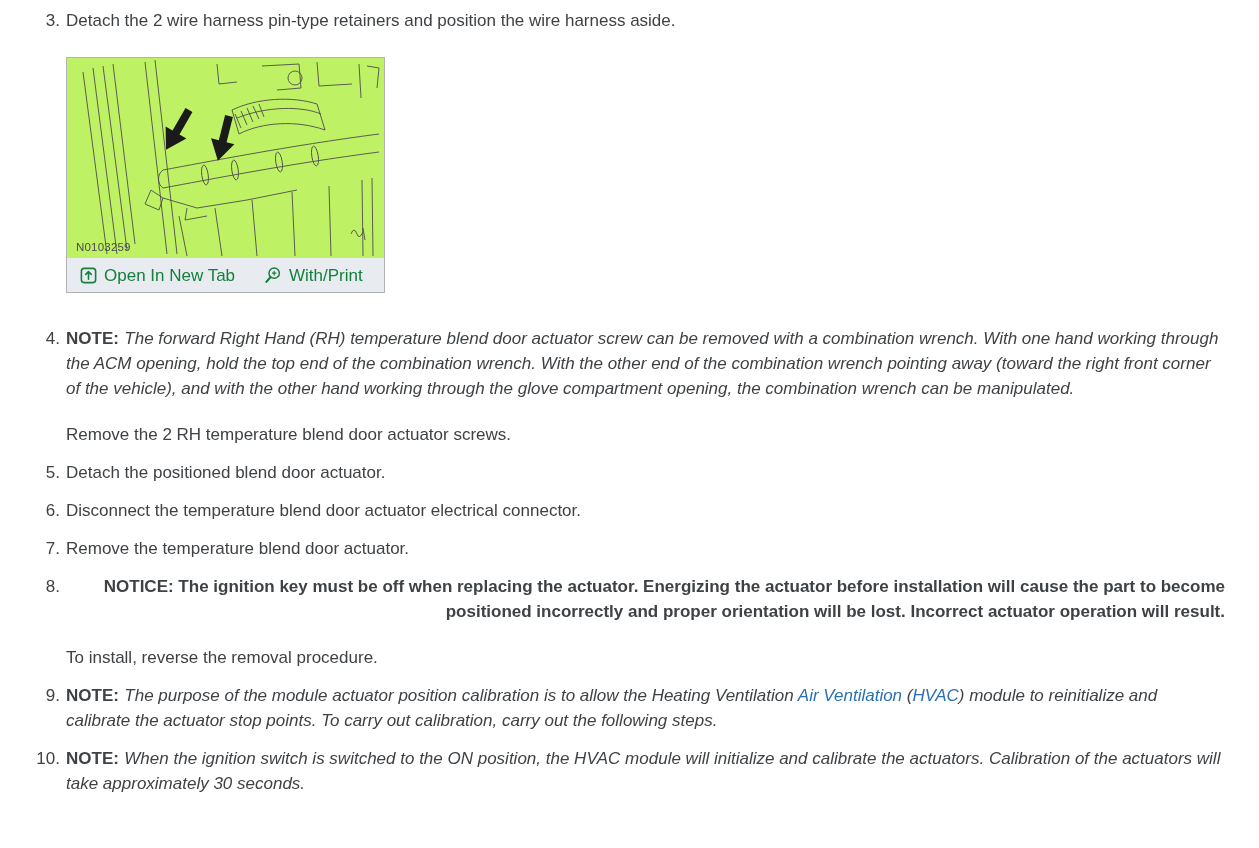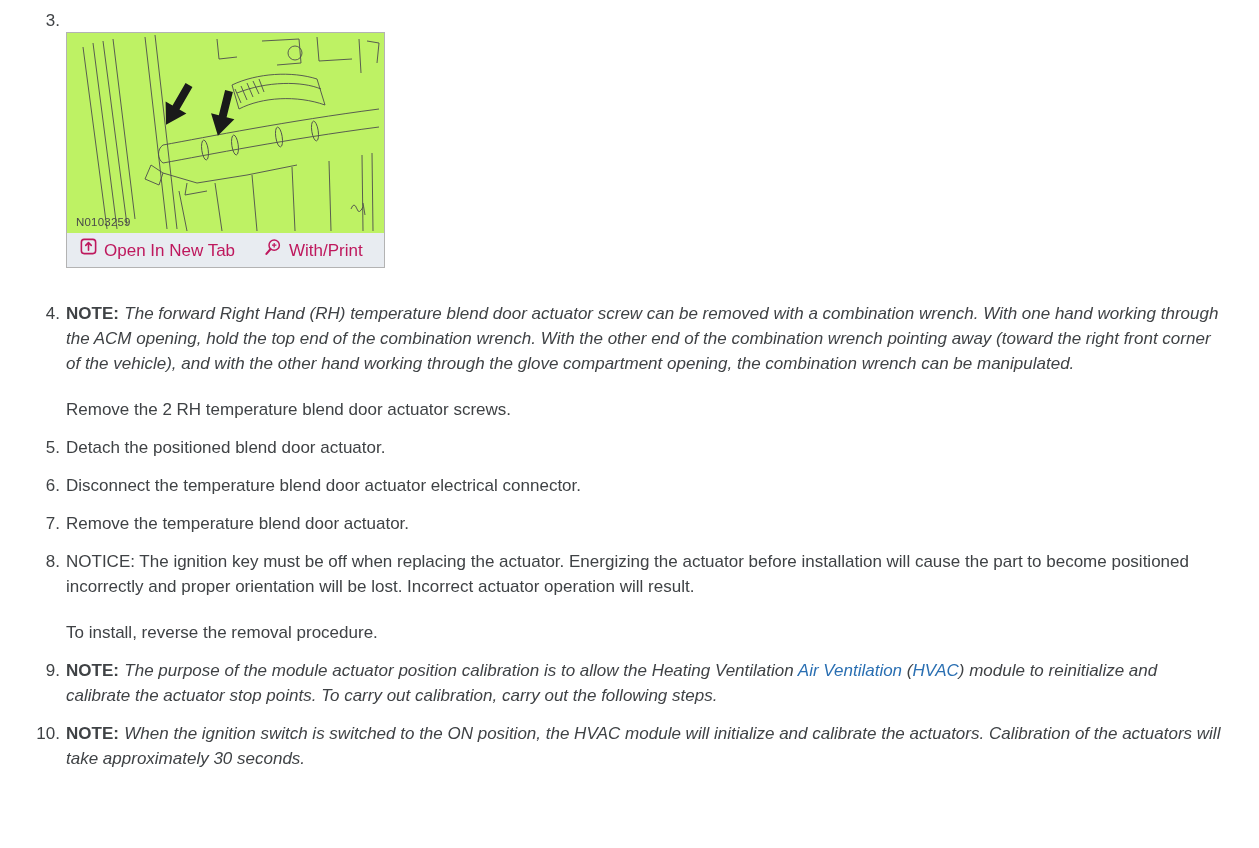--- a/index.html
+++ b/index.html
@@ -8,49 +8,50 @@
     font-family:"Liberation Sans", sans-serif;
     font-size:17px;line-height:25px;color:#3f4245;
   }
   .page{padding:8px 34px 0 0;}
   .step{display:flex;margin-bottom:13px;}
   .num{width:60px;text-align:right;flex:none;}
   .sbody{flex:1;min-width:0;padding-left:6px;}
   p{margin:0;}
   .follow{margin-top:21px;}
   .notelabel{font-weight:bold;margin-right:.32em;}
-  .noticeblock{font-weight:normal;}
+  .noticeblock{font-weight:bold;text-align:right;}
   .it{font-style:italic;}
   a.inline-link{color:#2a6fb2;text-decoration:none;cursor:pointer;}
 
   
   .figure{width:317px;border:1px solid #b3b3b3;margin:24px 0 20px;background:#fff;}
   .fig-img{position:relative;height:200px;overflow:hidden;background:#bef264;}
   .fig-label{
     position:absolute;left:9px;bottom:4px;font-size:11.5px;line-height:13px;
     color:#4a4a4a;letter-spacing:.2px;
   }
   .fig-links{
     height:34px;background:#e8ecf1;display:flex;align-items:center;
     padding:0 10px 0 13px;gap:28px;
   }
   .fig-link{
-    display:inline-flex;gap:7px;color:#be185d;
+    display:inline-flex;align-items:center;gap:7px;color:#15803d;
     font-size:17px;text-decoration:none;cursor:pointer;white-space:nowrap;
   }
   .fig-link svg{display:block;}
 </style>
 </head>
 <body>
 
 <div class="page">
 
   <div class="step">
     <span class="num">3.</span>
     <div class="sbody">
+      <p>Detach the 2 wire harness pin-type retainers and position the wire harness aside.</p>
 
       <div class="figure">
         <div class="fig-img">
           <svg width="315" height="198" viewBox="0 0 315 198" fill="none" stroke="#4d4d4d" stroke-width="0.9">
 
             <path d="M16,14 L40,196"></path>
               <path d="M26,10 L50,196"></path>
               <path d="M36,8 L60,192"></path>
               <path d="M46,6 L68,186"></path>
 

